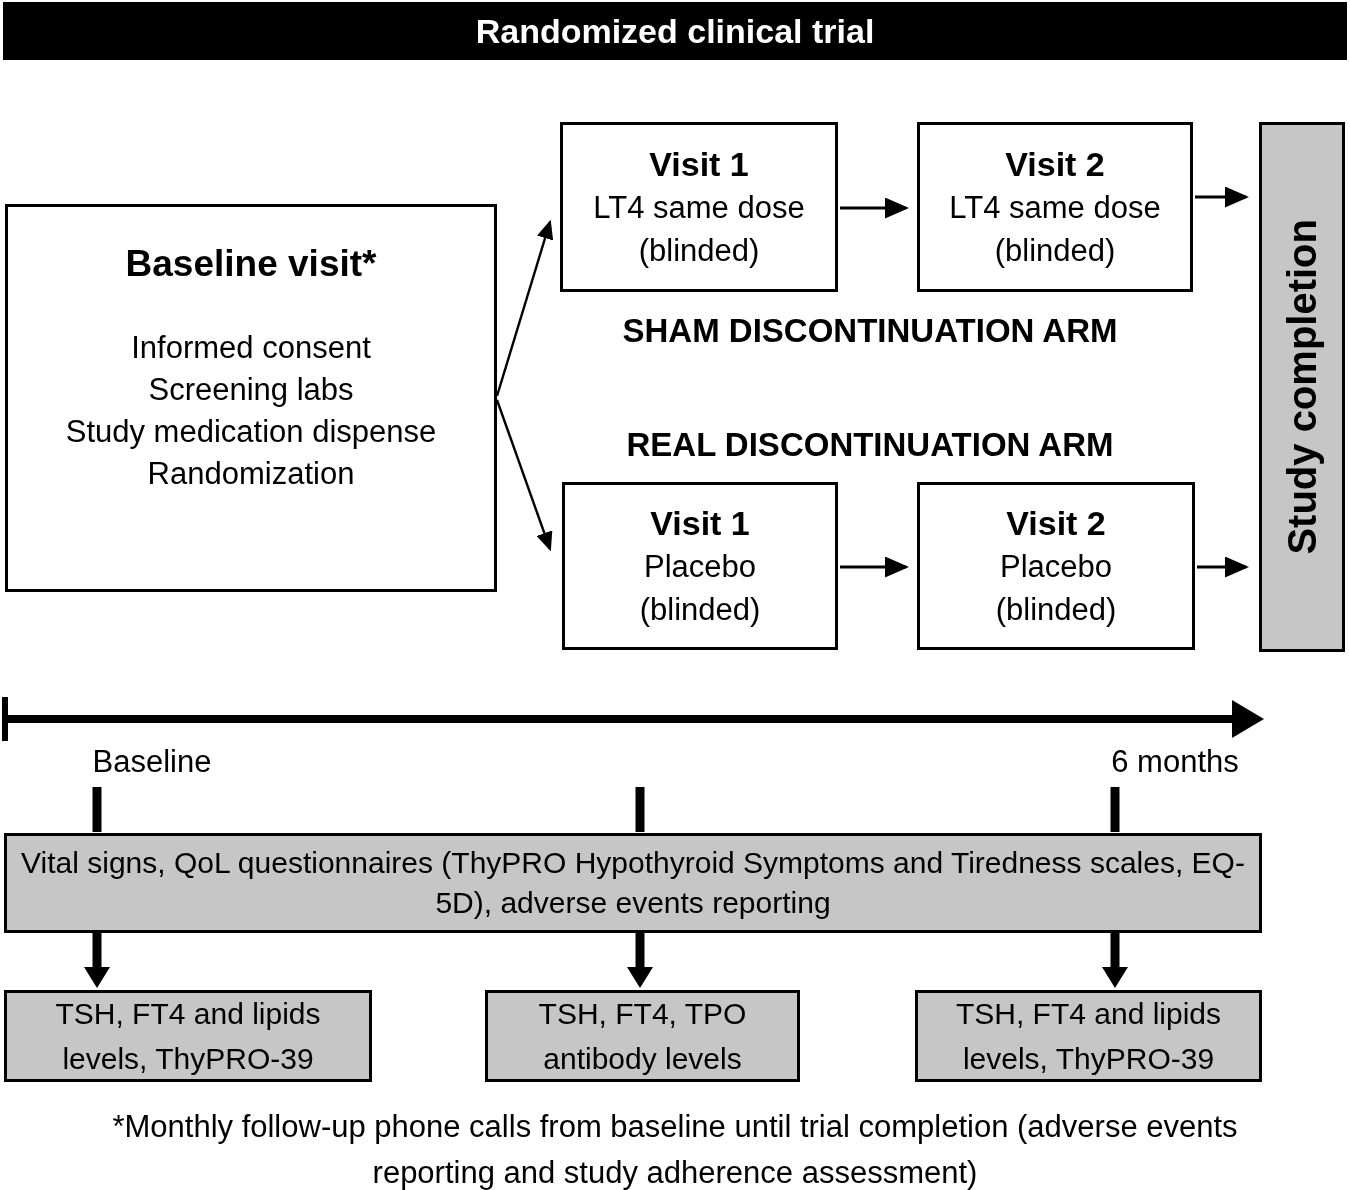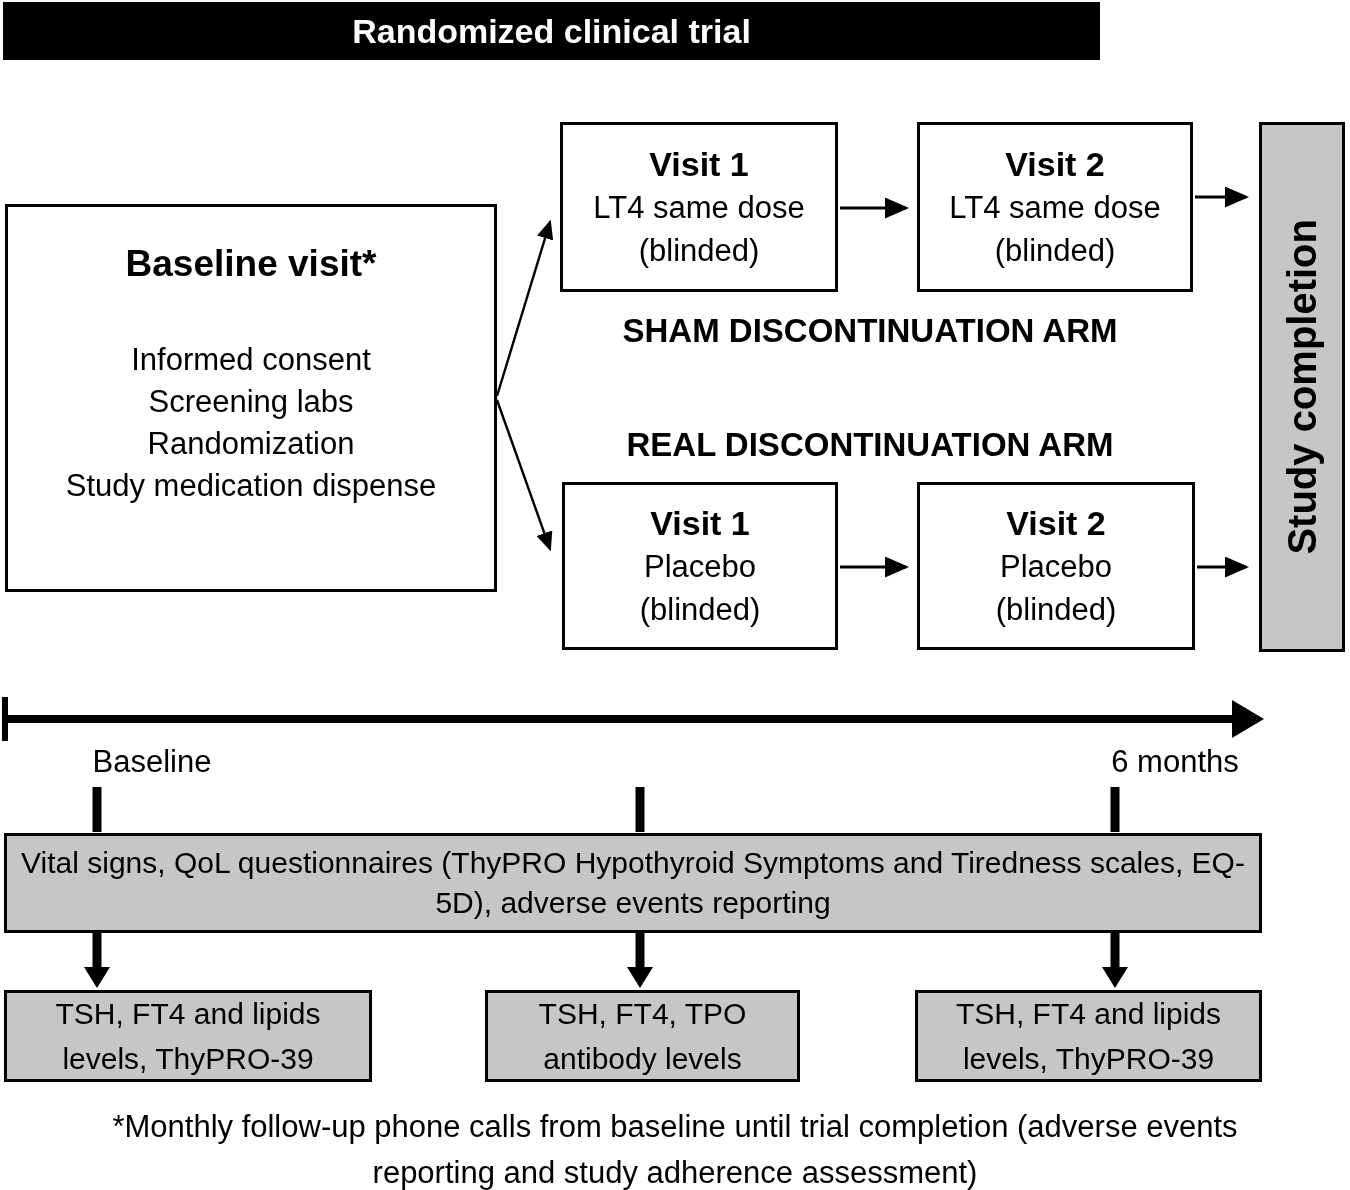--- a/index.html
+++ b/index.html
@@ -3,31 +3,31 @@
 <meta charset="utf-8">
 <style>
   :root { --gray: #c6c6c6; --ink: #000000; }
   * { margin: 0; padding: 0; box-sizing: border-box; }
   html, body { background: #ffffff; }
   body { font-family: "Liberation Sans", "DejaVu Sans", sans-serif; color: var(--ink); }
   .stage { position: relative; width: 1350px; height: 1190px; background: #ffffff; overflow: hidden; }
 
   .arrows { position: absolute; left: 0; top: 0; width: 1350px; height: 1190px; }
 
-  .banner { position: absolute; left: 3px; top: 2px; width: 1097px; height: 58px;
+  .banner { position: absolute; left: 3px; top: 2px; width: 1344px; height: 58px;
     background: var(--ink); color: #ffffff; display: flex; align-items: center; justify-content: center;
     font-size: 34px; font-weight: bold; }
 
   .box { position: absolute; border: 3px solid var(--ink); background: #ffffff;
     display: flex; flex-direction: column; align-items: center; justify-content: center;
     text-align: center; }
 
   .baseline-box { left: 5px; top: 204px; width: 492px; height: 388px; justify-content: flex-start; padding-top: 36px; }
   .baseline-title { font-size: 37px; font-weight: bold; }
-  .baseline-list { margin-top: 54px; font-size: 31px; line-height: 42px; }
+  .baseline-list { margin-top: 42px; font-size: 31px; line-height: 42px; }
 
   .visit-box .visit-title { font-size: 34px; font-weight: bold; line-height: 44px; }
   .visit-box .visit-line { font-size: 31px; line-height: 43px; }
   .visit-sham-1 { left: 560px; top: 122px; width: 278px; height: 170px; }
   .visit-sham-2 { left: 917px; top: 122px; width: 276px; height: 170px; }
   .visit-real-1 { left: 562px; top: 482px; width: 276px; height: 168px; }
   .visit-real-2 { left: 917px; top: 482px; width: 278px; height: 168px; }
 
   .arm-label { position: absolute; left: 555px; width: 630px; text-align: center;
     font-size: 33px; font-weight: bold; white-space: nowrap; }
@@ -98,22 +98,22 @@
 
   <div class="banner">
     <span>Randomized clinical trial</span>
   </div>
 
   <div class="box baseline-box">
     <div class="baseline-title">Baseline visit*</div>
     <div class="baseline-list">
       <div>Informed consent</div>
       <div>Screening labs</div>
+      <div>Study medication dispense</div>
       <div>Randomization</div>
-      <div>Study medication dispense</div>
     </div>
   </div>
 
   <div class="box visit-box visit-sham-1">
     <div class="visit-title">Visit 1</div>
     <div class="visit-line">LT4 same dose</div>
     <div class="visit-line">(blinded)</div>
   </div>
   <div class="box visit-box visit-sham-2">
     <div class="visit-title">Visit 2</div>

